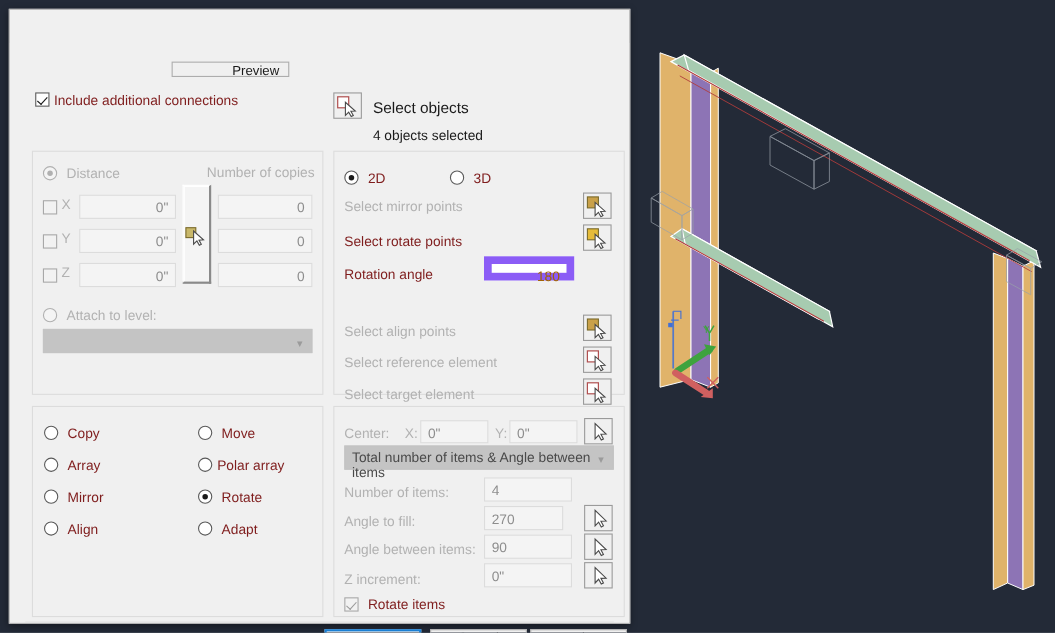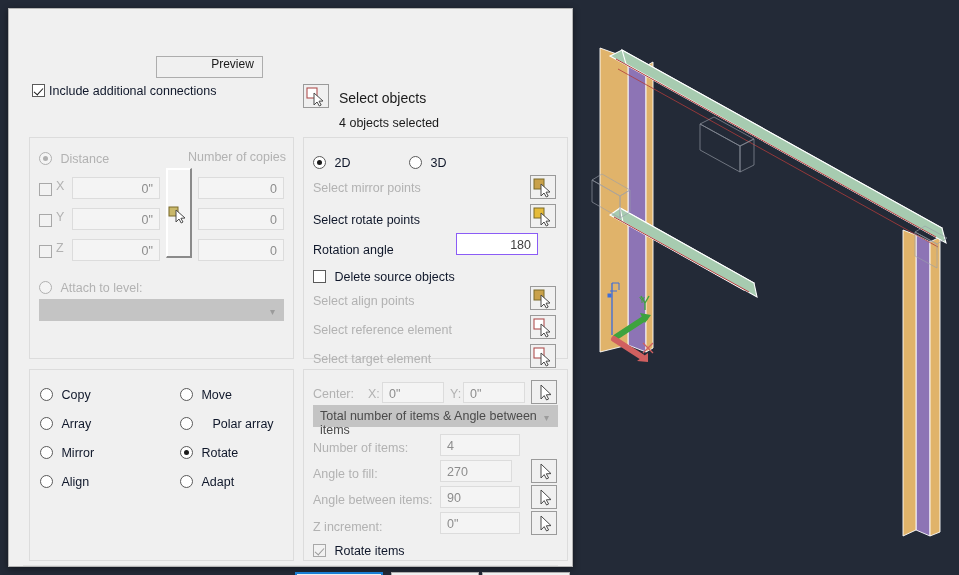--- a/index.html
+++ b/index.html
@@ -46,21 +46,21 @@
 
   .body { position: absolute; left:0; top:30px; right:0; bottom:0; background:#f0f0f0; }
 
   
   .btn {
     background: #f0f0f0; border: 1px solid #adadad; font-size: 12px;
     color: #1a1a1a; font-family: "Liberation Sans", sans-serif;
     text-align: center; cursor: default; user-select: none;
   }
   #reset-btn { position:absolute; left:23px; top:17px; width:110px; height:22px; }
-  #preview-btn { position:absolute; left:147px; top:17px; width:107px; height:22px;padding-left:46px; }
+  #preview-btn { position:absolute; left:147px; top:17px; width:107px; height:14px;padding-left:46px; }
 
   .chk { display:inline-block; width:13px; height:13px; border:1px solid #5a5a5a; background:#fff;
          position:relative; vertical-align:-2px; }
   .chk.checked::after{
     content:""; position:absolute; left:3px; top:1px; width:4px; height:8px;
     border:solid #1a1a1a; border-width:0 1.6px 1.6px 0; transform:rotate(42deg);
   }
   .chk.dis { border-color:#a8a8a8; background:#f2f2f2; }
   .chk.dis.checked::after{ border-color:#9a9a9a; }
 
@@ -81,29 +81,29 @@
   #grp-transform{ left:294px; top:98px; width:265px; height:222px; }
   #grp-polar    { left:294px; top:330px; width:265px; height:192px; }
 
   .radio { display:inline-block; width:13px; height:13px; border:1px solid #5a5a5a;
            border-radius:50%; background:#fff; position:relative; vertical-align:-2px; }
   .radio.on::after{ content:""; position:absolute; left:3px; top:3px; width:5px; height:5px;
            border-radius:50%; background:#1a1a1a; }
   .radio.dis { border-color:#b0b0b0; background:#f4f4f4; }
   .radio.dis.on::after{ background:#b0b0b0; }
 
-  .lbl { font-size:12.5px; color:#0f172a; }
+  .lbl { font-size:12.5px; color:#7f1d1d; }
   .lbl.dis { color:#b2b2b2; }
 
   .fld {
     background:#f4f4f4; border:1px solid #dcdcdc; font-size:12.5px;
     color:#8d8d8d; text-align:right; padding:2px 6px 0 0; line-height:18px;
     font-family:"Liberation Sans", sans-serif;
   }
-  .fld.enabled { background:#ffffff; border:1px solid #8b5cf6; color:#404040;margin-left:16px; }
+  .fld.enabled { background:#ffffff; border:7px solid #8b5cf6; color:#a16207; }
   .fld.left { text-align:left; padding:2px 0 0 6px; }
 
   
   #dist-radio { position:absolute; left:9px; top:11px; }
   #noc-label  { position:absolute; left:158px; top:12px; }
 
   .row-chk { position:absolute; }
   .axis-lbl { position:absolute; font-size:12.5px; color:#b2b2b2; }
 
   #link-btn {
@@ -299,24 +299,20 @@
         <div class="pickbtn" style="left:226px; top:66px;">
           <svg width="24" height="22" viewBox="0 0 24 22">
             <rect x="3" y="3" width="10" height="10" fill="#e5bb3a" stroke="#7a6a2a" stroke-width="1"></rect>
             <path d="M10,8 L10,20 L13,17 L15.3,21 L17.2,20 L15,16.2 L19,16 Z" fill="#ffffff" stroke="#4a4a4a" stroke-width="1"></path>
           </svg>
         </div>
 
         <div class="lbl" style="position:absolute; left:9px; top:105px;">Rotation angle</div>
         <div class="fld enabled" style="position:absolute; left:136px; top:95px; width:82px; height:22px;">180</div>
 
-        <div style="position:absolute; left:9px; top:129px;">
-          <span class="chk"></span>
-          <span class="lbl" style="margin-left:4px">Delete source objects</span>
-        </div>
 
         <div class="lbl dis" style="position:absolute; left:9px; top:156px;text-align:center;">Select align points</div>
         <div class="pickbtn" style="left:226px; top:148px;">
           <svg width="24" height="22" viewBox="0 0 24 22">
             <rect x="3" y="3" width="10" height="10" fill="#c9a14a" stroke="#7a6a2a" stroke-width="1"></rect>
             <path d="M10,8 L10,20 L13,17 L15.3,21 L17.2,20 L15,16.2 L19,16 Z" fill="#ffffff" stroke="#4a4a4a" stroke-width="1"></path>
           </svg>
         </div>
 
         <div class="lbl dis" style="position:absolute; left:9px; top:185px;">Select reference element</div>
@@ -353,21 +349,21 @@
           <span class="radio"></span>
           <span class="lbl" style="margin-left:4px">Align</span>
         </div>
 
         <div class="mode-item" style="left:150px; top:15px;">
           <span class="radio"></span>
           <span class="lbl" style="margin-left:4px">Move</span>
         </div>
         <div class="mode-item" style="left:150px; top:44px;">
           <span class="radio"></span>
-          <span class="lbl" style="margin-left:15px">Polar array</span>
+          <span class="lbl" style="margin-left:0">Polar array</span>
         </div>
         <div class="mode-item" style="left:150px; top:73px;">
           <span class="radio on"></span>
           <span class="lbl" style="margin-left:4px">Rotate</span>
         </div>
         <div class="mode-item" style="left:150px; top:102px;">
           <span class="radio"></span>
           <span class="lbl" style="margin-left:4px">Adapt</span>
         </div>
       </div>

